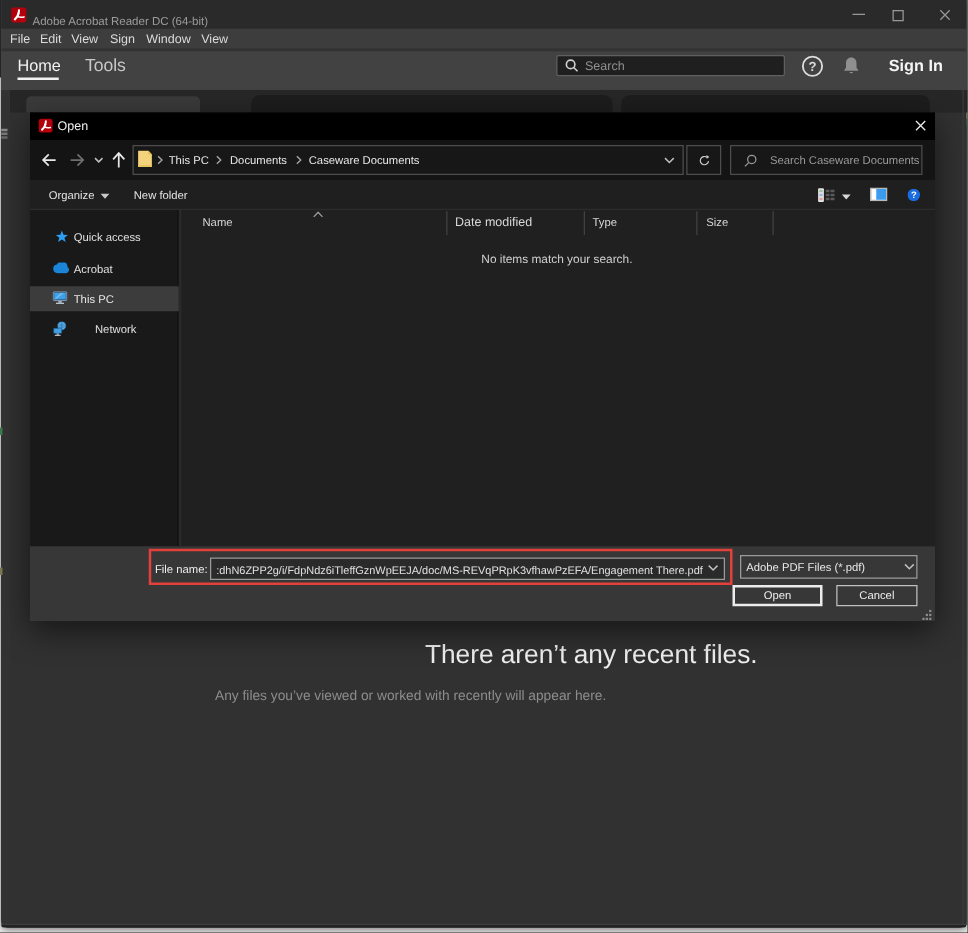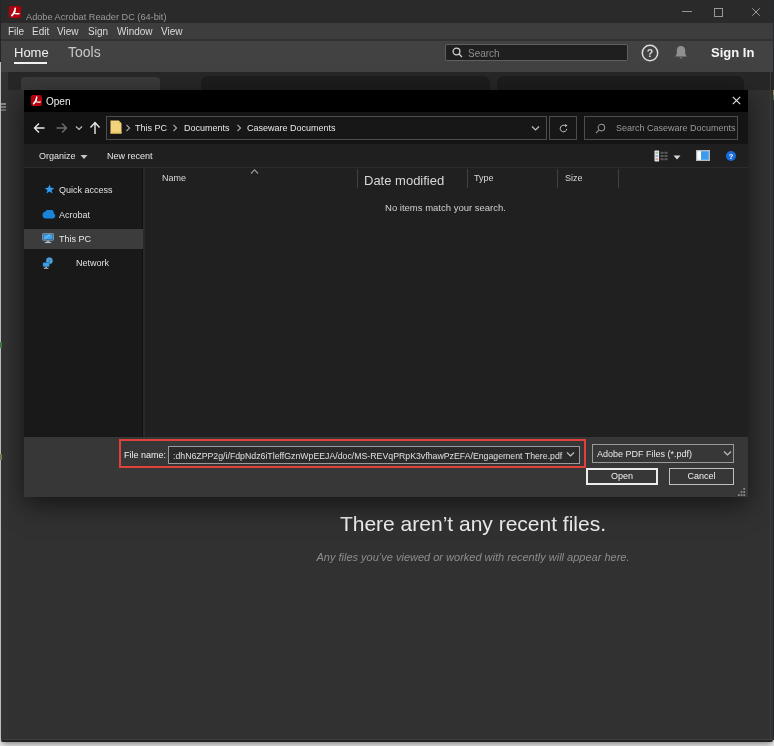--- a/index.html
+++ b/index.html
@@ -74,21 +74,21 @@
 <div class="abs" style="left:497px;top:76px;width:247px;height:14px;background:#1d1d1d;border-radius:7px 7px 0 0;"></div>
 
 <div class="abs" style="left:1px;top:72px;width:7px;height:666px;background:#333333;border-radius:0 0 0 5px;"></div>
 <div class="abs" style="left:1px;top:103px;width:5px;height:1.5px;background:#8a8a8a;"></div>
 <div class="abs" style="left:1px;top:106px;width:5px;height:1.5px;background:#7a7a7a;"></div>
 <div class="abs" style="left:1px;top:109px;width:5px;height:1.5px;background:#6a6a6a;"></div>
 <div class="abs" style="left:0;top:342px;width:2px;height:6px;background:#3f7a4a;"></div>
 <div class="abs" style="left:0;top:454px;width:2px;height:6px;background:#7a7a55;"></div>
 
 <div class="abs" style="left:172px;top:512px;width:602px;text-align:center;font-size:21px;color:#efefef;">There aren’t any recent files.</div>
-<div class="abs" style="left:172px;top:551px;width:602px;text-align:center;font-size:11px;font-style:italic;color:#8d8d8d;">Any files you’ve viewed or worked with recently will appear here.</div>
+<div class="abs" style="left:172px;top:551px;width:602px;font-size:11px;color:#8d8d8d;">Any files you’ve viewed or worked with recently will appear here.</div>
 
 <div class="abs" style="left:770px;top:72px;width:1px;height:668px;background:#3b3b3b;"></div>
 
 <div class="abs" style="left:1px;top:739px;width:772px;height:1px;background:#3e3e3e;"></div>
 <div class="abs" style="left:1px;top:740px;width:772px;height:2px;background:#232323;border-radius:0 0 5px 5px;"></div>
 
 <div class="abs" style="left:24px;top:90px;width:724px;height:407px;background:#141414;box-shadow:0 8px 24px rgba(0,0,0,0.55);"></div>
 
 <div class="abs" style="left:24px;top:90px;width:724px;height:22px;background:#000000;"></div>
 <div class="abs" style="left:31px;top:95px;width:11px;height:11px;background:#b3000c;border-radius:2px;">
@@ -152,21 +152,21 @@
     <circle cx="7" cy="5" r="3.6" fill="none" stroke="#9a9a9a" stroke-width="1.1"></circle>
     <path d="M4.3 7.7 L1 11" stroke="#9a9a9a" stroke-width="1.1"></path>
   </svg>
 <div class="abs" style="left:616px;top:123px;font-size:9px;color:#9a9a9a;">Search Caseware Documents</div>
 
 <div class="abs" style="left:24px;top:144px;width:724px;height:24px;background:#1f1f1f;border-bottom:1px solid #2c2c2c;box-sizing:border-box;"></div>
 <div class="abs" style="left:39px;top:151px;font-size:9px;color:#e4e4e4;">Organize</div>
 <svg class="abs" style="left:80px;top:154px;" width="8" height="6" viewBox="0 0 8 6">
     <path d="M0.5 1 L4 5 L7.5 1 Z" fill="#c8c8c8"></path>
   </svg>
-<div class="abs" style="left:107px;top:151px;font-size:9px;color:#e4e4e4;">New recent</div>
+<div class="abs" style="left:107px;top:151px;font-size:9px;color:#e4e4e4;">New folder</div>
 
 <svg class="abs" style="left:654px;top:150px;" width="14" height="12" viewBox="0 0 14 12">
     <rect x="0.5" y="0.5" width="4.6" height="11" rx="0.8" fill="#e8e8e8"></rect>
     <rect x="1.5" y="1.8" width="2.6" height="2" fill="#9ac49a"></rect>
     <rect x="1.5" y="5" width="2.6" height="2" fill="#9ab4de"></rect>
     <rect x="1.5" y="8.2" width="2.6" height="2" fill="#dca0a0"></rect>
     <g fill="#5a5a5a">
       <rect x="6.6" y="1.8" width="3" height="2"></rect>
       <rect x="10.4" y="1.8" width="3.2" height="2"></rect>
       <rect x="6.6" y="5" width="3" height="2"></rect>
@@ -192,21 +192,21 @@
 <div class="abs" style="left:143px;top:168px;width:605px;height:269px;background:#202020;"></div>
 
 <div class="abs" style="left:142px;top:168px;width:1px;height:269px;background:#101010;"></div>
 <div class="abs" style="left:143px;top:168px;width:1.5px;height:269px;background:#2a2a2a;"></div>
 
 <div class="abs" style="left:162px;top:173px;font-size:9px;color:#d8d8d8;">Name</div>
 <svg class="abs" style="left:250px;top:169px;" width="9" height="5" viewBox="0 0 9 5">
     <path d="M1 4.5 L4.5 0.8 L8 4.5" stroke="#9a9a9a" stroke-width="1.1" fill="none"></path>
   </svg>
 <div class="abs" style="left:357px;top:169px;width:1px;height:19px;background:#414141;"></div>
-<div class="abs" style="left:364px;top:173px;font-size:13px;color:#d8d8d8;">Date modified</div>
+<div class="abs" style="left:364px;top:173px;font-size:10px;color:#d8d8d8;">Date modified</div>
 <div class="abs" style="left:467px;top:169px;width:1px;height:19px;background:#414141;"></div>
 <div class="abs" style="left:474px;top:173px;font-size:9px;color:#d8d8d8;">Type</div>
 <div class="abs" style="left:557px;top:169px;width:1px;height:19px;background:#414141;"></div>
 <div class="abs" style="left:565px;top:173px;font-size:9px;color:#d8d8d8;">Size</div>
 <div class="abs" style="left:618px;top:169px;width:1px;height:19px;background:#414141;"></div>
 
 <div class="abs" style="left:143px;top:202px;width:605px;text-align:center;font-size:9.5px;color:#d0d0d0;">No items match your search.</div>
 
 <svg class="abs" style="left:44px;top:184px;" width="11" height="11" viewBox="0 0 24 24">
     <path d="M12 1 L14.8 8.2 L22.5 8.6 L16.5 13.4 L18.6 20.9 L12 16.6 L5.4 20.9 L7.5 13.4 L1.5 8.6 L9.2 8.2 Z" fill="#2e9df4"></path>

